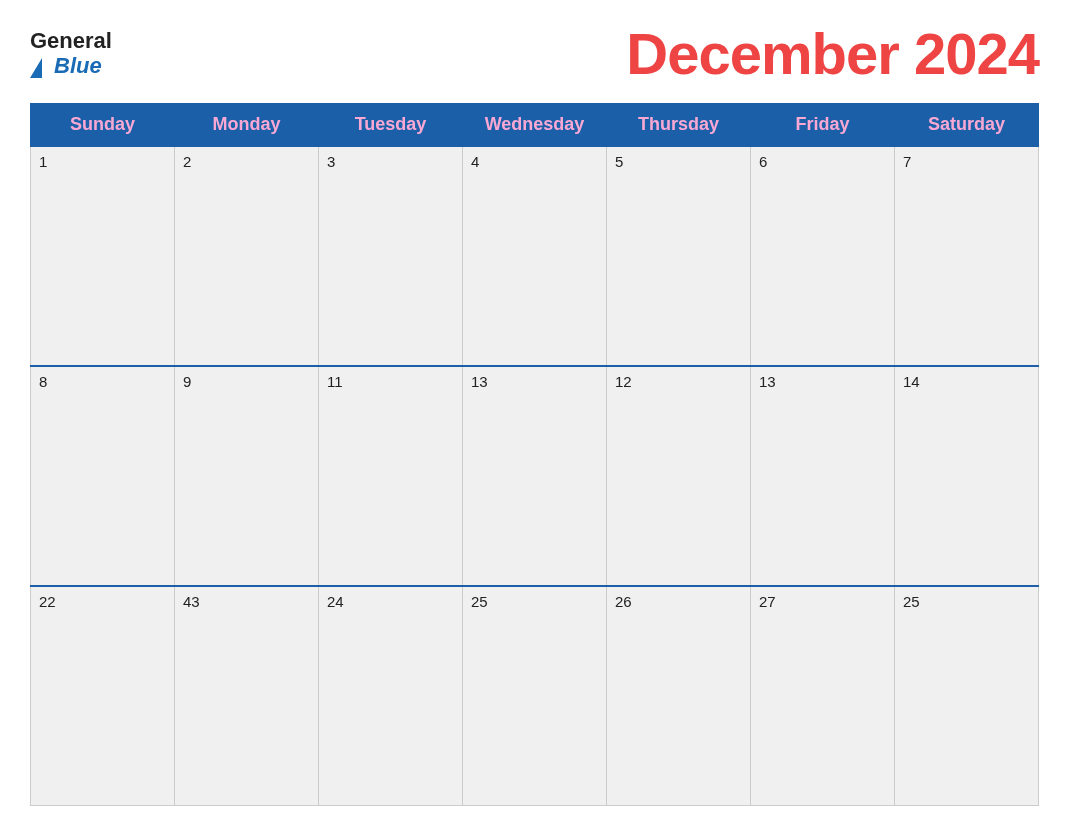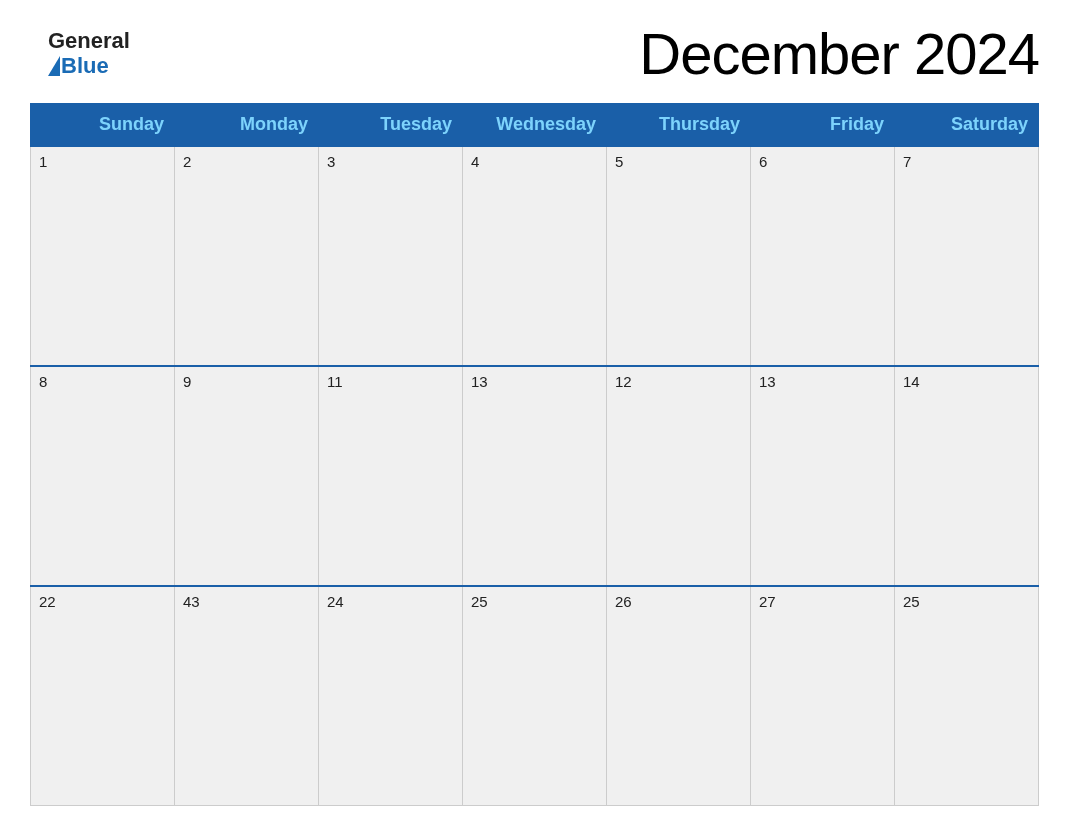--- a/index.html
+++ b/index.html
@@ -17,77 +17,77 @@
       display: flex;
       flex-direction: column;
       padding: 20px 30px;
     }
 
     .header {
       display: flex;
       justify-content: space-between;
       align-items: center;
       margin-bottom: 16px;
-      margin-left: 18px;
     }
 
     .logo {
       display: flex;
       flex-direction: column;
       align-items: flex-start;
     }
 
     .logo-text-general {
       font-size: 22px;
       font-weight: bold;
       color: #222222;
       line-height: 1.1;
     }
 
     .logo-bottom {
       display: flex;
-      align-items: center;
-      gap: 1px;
+      align-items: flex-end;
+      gap: 12px;
+      font-style: italic;
     }
 
     .logo-triangle {
       width: 0;
       height: 0;
       border-left: 12px solid transparent;
       border-bottom: 20px solid #1a6bb5;
       display: inline-block;
     }
 
     .logo-text-blue {
       font-size: 22px;
       font-weight: bold;
       color: #1a6bb5;
       line-height: 1.1;
     }
 
     .month-title {
       font-size: 58px;
-      font-weight: 400;
-      color: #000000;
+      font-weight: 700;
+      color: #ef4444;
       letter-spacing: -1px;
     }
 
     .calendar {
       width: 100%;
       border-collapse: collapse;
       flex: 1;
     }
 
     .calendar thead tr th {
       background-color: #1a5fa8;
-      color: #7dd3fc;
+      color: #f9a8d4;
       font-size: 18px;
       font-weight: 600;
       padding: 10px 10px;
-      text-align: right;
+      text-align: center;
       border: 1px solid #1a5fa8;
       margin-left: 8px;
     }
 
     .calendar tbody tr {
       background-color: #f0f0f0;
     }
 
     .calendar tbody tr td {
       border-top: 2px solid #1a5fa8;

